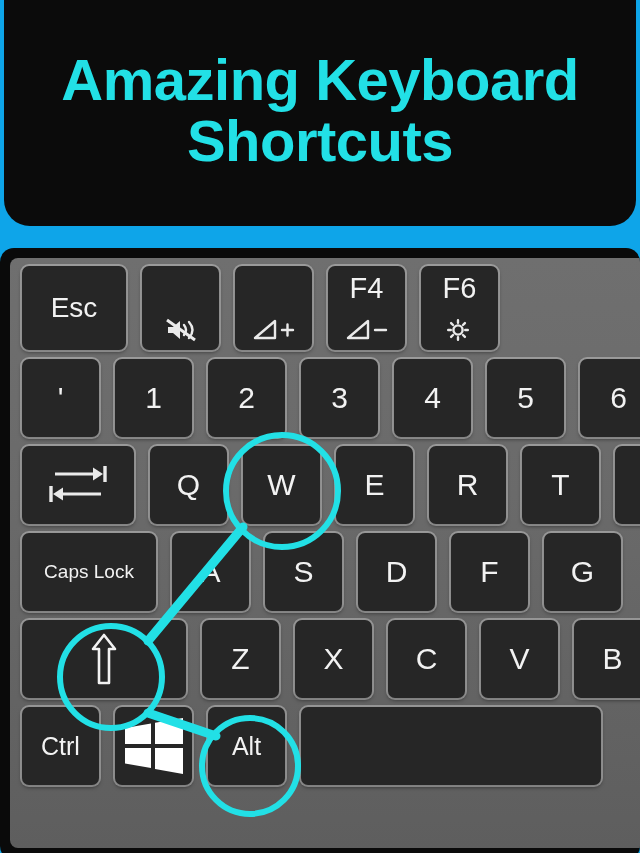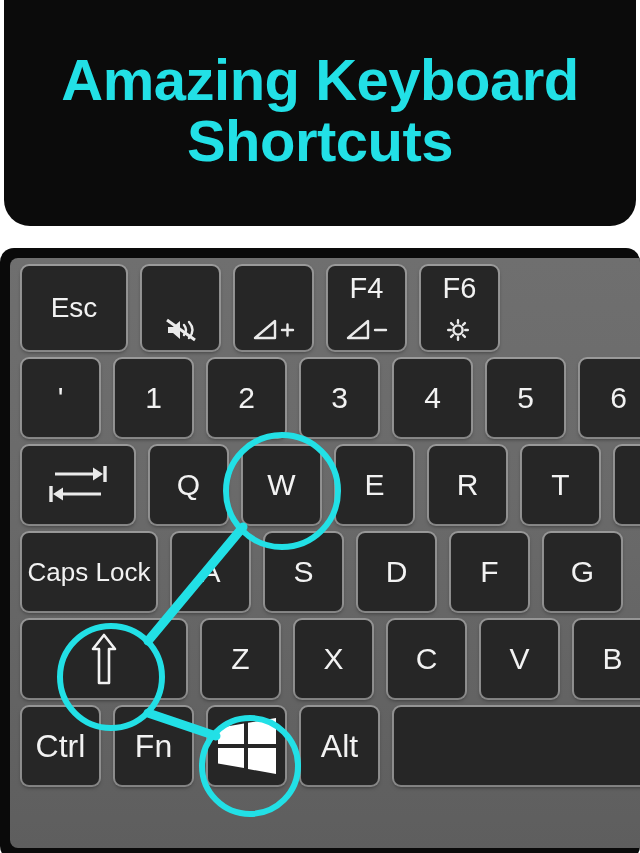--- a/index.html
+++ b/index.html
@@ -1,21 +1,21 @@
 <!DOCTYPE html>
 <html><head>
 <meta charset="utf-8">
 <style>
   * { margin:0; padding:0; box-sizing:border-box; }
   html, body {
     width:640px; height:853px; overflow:hidden;
     background:#6b6b6b;
     font-family:"Liberation Sans", sans-serif;
   }
-  #stage { position:relative; width:640px; height:853px; background:#ffffff; }
+  #stage { position:relative; width:640px; height:853px; background:#0ea5e9; }
 
   
   .banner {
     position:absolute; left:4px; top:0; width:632px; height:226px;
     background:#0b0b0b;
     border-radius:0 0 26px 26px;
     display:flex; flex-direction:column;
     align-items:center; justify-content:center;
     padding:10px 22px 16px;
   }
@@ -55,23 +55,23 @@
     display:flex; align-items:center; justify-content:center;
     color:#f2f2f2;
     font-size:30px;
     margin-right:16px;
     flex:0 0 auto;
     width:77px;
   }
   .row.fn .key { height:84px; }
   .key.wide-esc { width:104px; }
   .key.wide-tab { width:112px; }
-  .key.wide-caps { width:134px; font-size:26px; }
+  .key.wide-caps { width:134px; font-size:19px; }
   .key.wide-shift { width:164px; }
-  .key.mod { font-size:32px; }
+  .key.mod { font-size:25px; }
   .key.space { width:300px; }
 
   
   .fnlab { position:absolute; top:6px; left:0; right:0; text-align:center;
            font-size:29px; color:#f2f2f2; }
   .fnsub { position:absolute; bottom:7px; left:0; right:0;
            display:flex; align-items:center; justify-content:center; gap:4px;
            color:#eaeaea; }
   .key.esc-key { font-size:28px; }
 
@@ -233,23 +233,20 @@
               <span>V</span>
             </div>
             <div class="key">
               <span>B</span>
             </div>
           </div>
           <div class="row">
             <div class="key mod">
               <span>Ctrl</span>
             </div>
-            <div class="key mod">
-              <span>Fn</span>
-            </div>
             <div class="key">
               <span class="ico">
                 <svg class="g" width="66" height="62" viewBox="0 0 66 62">
         <path d="M4 13 L30 8.5 V29 H4 Z" fill="#ffffff"></path>
         <path d="M34 7.8 L62 3 V29 H34 Z" fill="#ffffff"></path>
         <path d="M4 33 H30 V53 L4 48.5 Z" fill="#ffffff"></path>
         <path d="M34 33 H62 V59 L34 54 Z" fill="#ffffff"></path>
       </svg>
               </span>
             </div>

